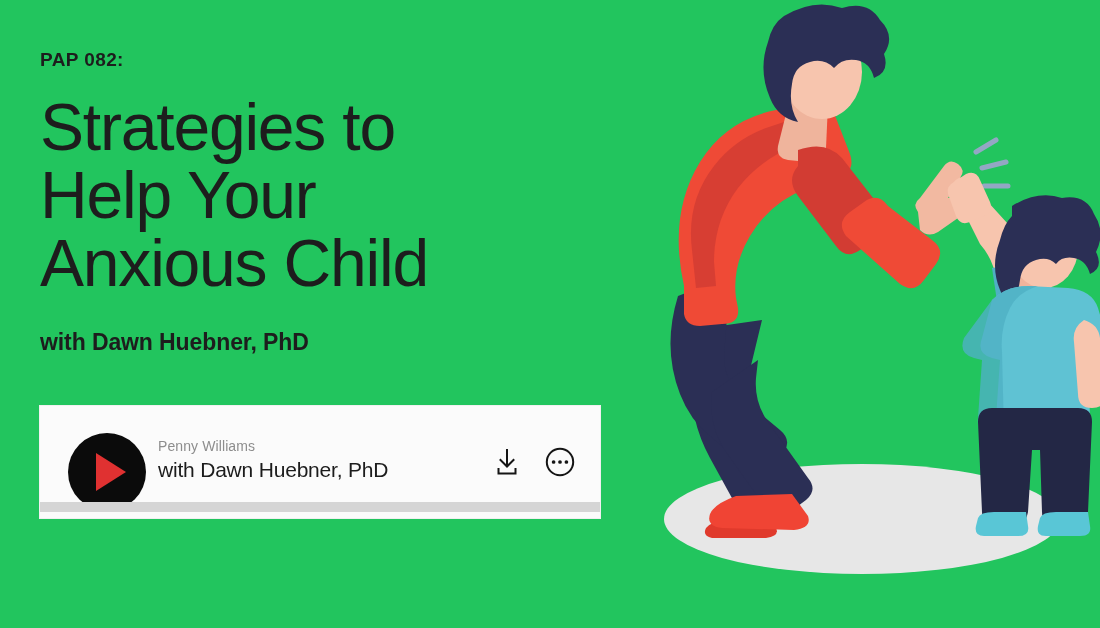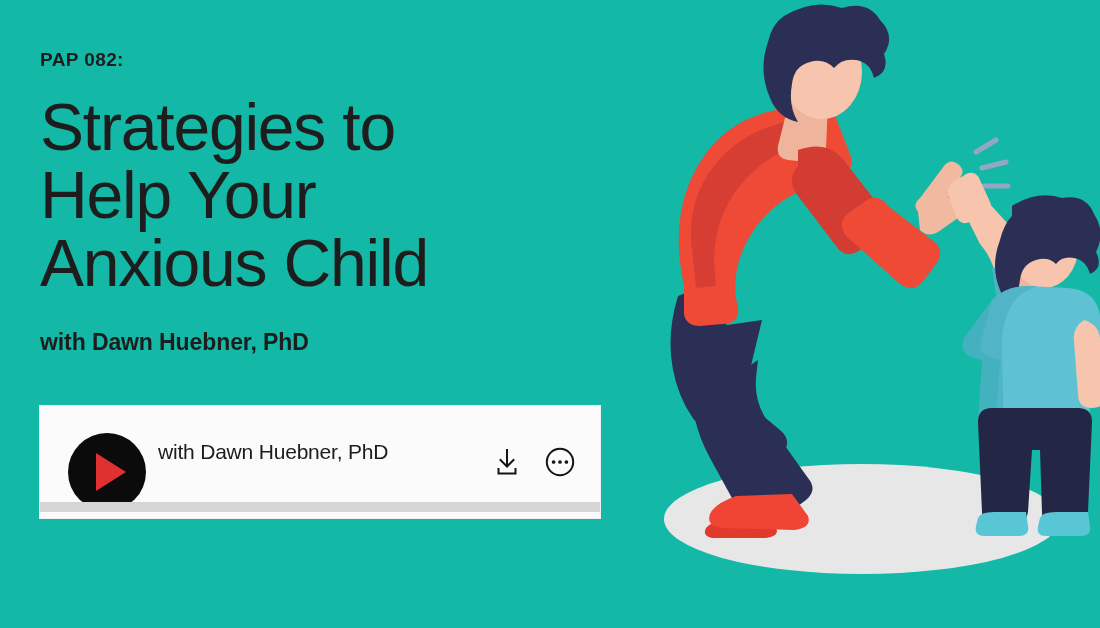--- a/index.html
+++ b/index.html
@@ -14,21 +14,21 @@
   body {
     background: #f4f4f4;
     font-family: "Liberation Sans", sans-serif;
     -webkit-font-smoothing: antialiased;
   }
 
   #canvas {
     position: relative;
     width: 1100px;
     height: 628px;
-    background: #14b8a6;
+    background: #22c55e;
     overflow: hidden;
   }
 
   
   .text-col {
     position: absolute;
     left: 40px;
     top: 50px;
     width: 600px;
   }
@@ -167,20 +167,21 @@
     <div class="byline">with Dawn Huebner, PhD</div>
   </div>
 
   <div class="player">
 
     <button class="play-btn" aria-label="Play">
       <span class="play-tri"></span>
     </button>
 
     <div class="track-meta">
+      <div class="track-author">Penny Williams</div>
       <div class="track-title">with Dawn Huebner, PhD</div>
     </div>
 
     <div class="player-actions">
       <button class="icon-btn" aria-label="Download">
         <svg width="30" height="30" viewBox="0 0 30 30">
           <g fill="none" stroke="#151515" stroke-width="2" stroke-linecap="square">
             <line x1="15" y1="3" x2="15" y2="19"></line>
             <polyline points="8.5,13 15,19.5 21.5,13"></polyline>
             <polyline points="6.5,22 6.5,26.5 23.5,26.5 23.5,22"></polyline>

